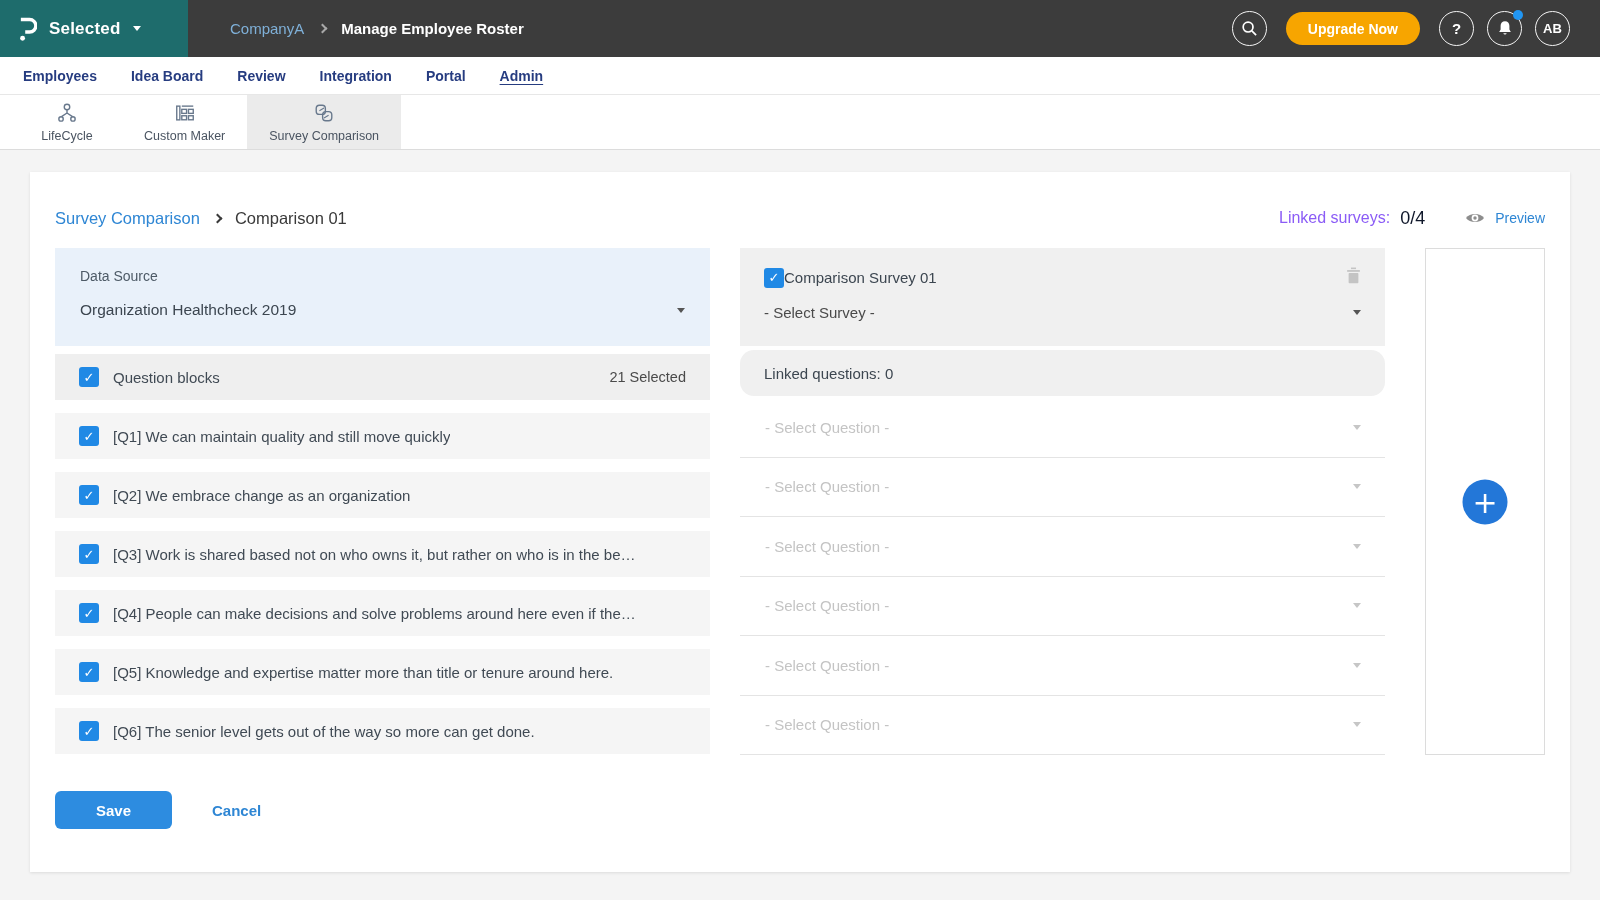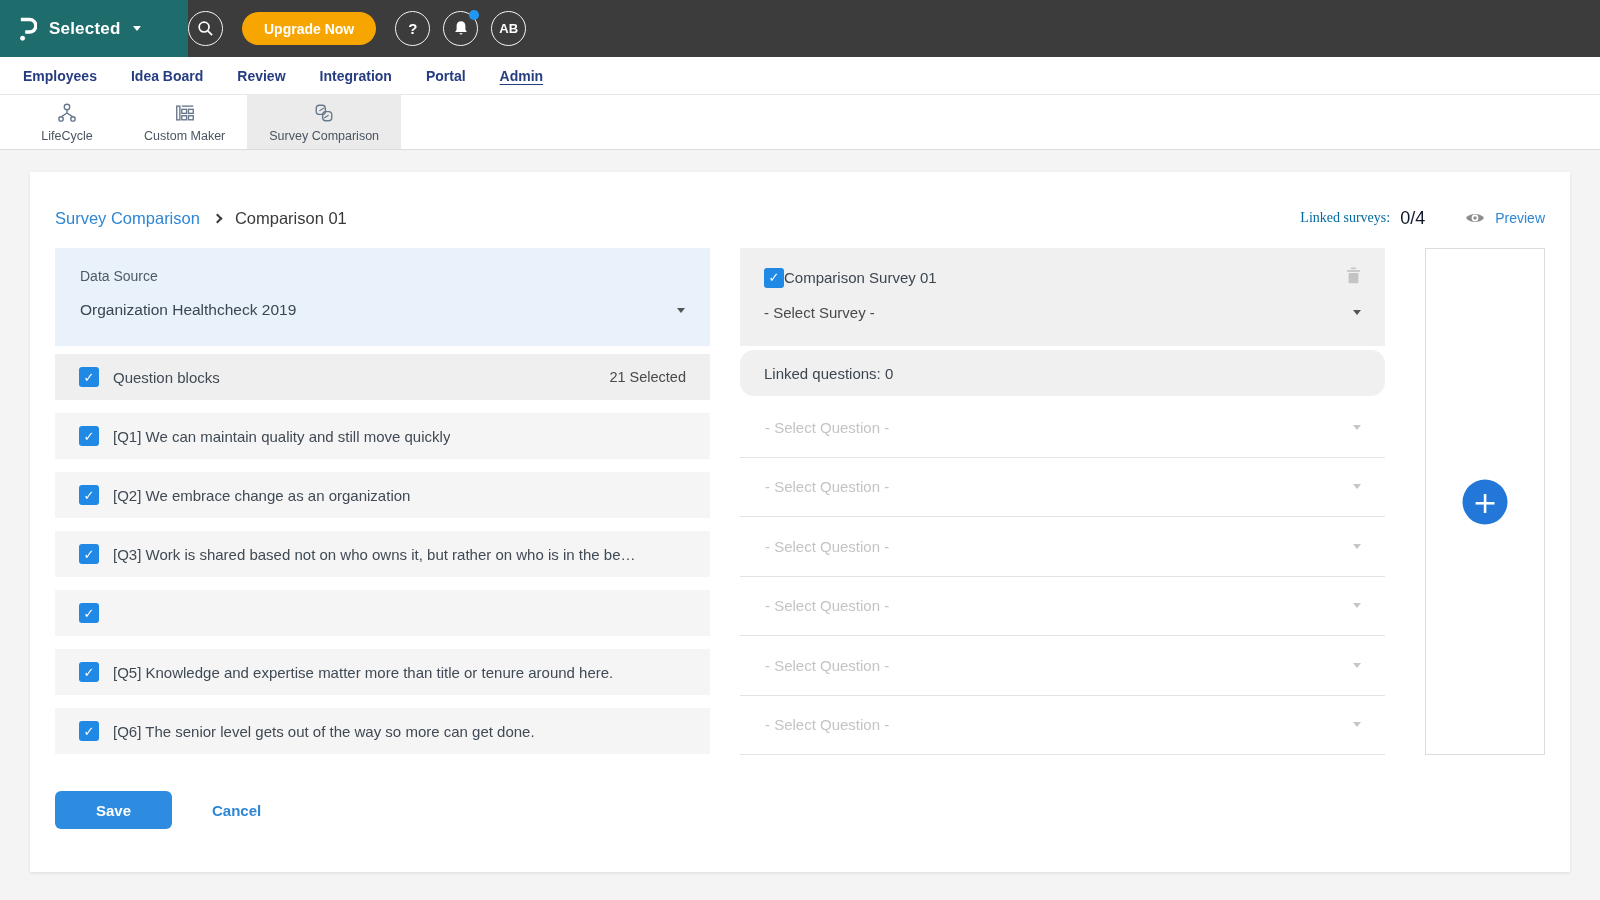--- a/index.html
+++ b/index.html
@@ -58,21 +58,21 @@
   .card {
     width: 1540px; height: 700px; margin: 22px 30px 0 30px; background: #fff;
     box-shadow: 0 1px 3px rgba(0,0,0,.10); padding: 32px 25px 0 25px;
   }
   .card-head { display: flex; align-items: center; justify-content: space-between; height: 28px; }
   .bc-left { display: flex; align-items: center; }
   .bc-link { color: #2e86d4; font-size: 16.5px; font-weight: 500; cursor: pointer; }
   .bc-chev { display: inline-block; width: 7px; height: 7px; border-top: 2.2px solid #3a3a3a; border-right: 2.2px solid #3a3a3a; transform: rotate(45deg); margin: 0 14px; }
   .bc-current { color: #3a3a3a; font-size: 16.5px; font-weight: 500; }
   .bc-right { display: flex; align-items: center; }
-  .linked-label { font-size: 14px; color: #0369a1; font-family: Liberation Serif, serif; }
+  .linked-label { font-size: 16px; color: #8b5cf6; }
   .linked-count { font-size: 18px; color: #0f172a; margin-left: 10px; font-weight: 500; }
   .preview-ctl { display: flex; align-items: center; margin-left: 40px; cursor: pointer; }
   .preview-label { color: #2e86d4; font-size: 14px; margin-left: 10px; }
 
   .card-body { display: flex; margin-top: 16px; }
   .col-left { width: 655px; flex: 0 0 auto; }
   .col-right { flex: 1; margin-left: 30px; }
   .col-add { width: 120px; flex: 0 0 auto; margin-left: 40px; }
 
   .datasource { height: 98px; background: #e9f1fa; padding: 20px 25px 12px 25px; }
@@ -127,20 +127,25 @@
 
 <div class="topbar">
   <div class="logo-area">
     <svg class="logo-mark" viewBox="0 0 20 27">
       <path d="M3 3.5 h9.2 a6.6 6.6 0 0 1 0 13.2 h-4.6" stroke="#fff" stroke-width="3.6" fill="none"></path>
       <circle cx="4.8" cy="23.2" r="2.6" fill="#fff"></circle>
     </svg>
     <span class="logo-text">Selected</span>
     <span class="caret white"></span>
   </div>
+  <div class="crumb-area">
+    <span class="crumb-company">CompanyA</span>
+    <span class="chev"></span>
+    <span class="crumb-page">Manage Employee Roster</span>
+  </div>
   <div class="top-actions">
     <div class="circle-btn">
       <svg width="17" height="17" viewBox="0 0 18 18">
         <circle cx="7.5" cy="7.5" r="5.2" stroke="#fff" stroke-width="1.8" fill="none"></circle>
         <path d="M11.5 11.5 L16 16" stroke="#fff" stroke-width="1.8"></path>
       </svg>
     </div>
     <button class="upgrade-btn">Upgrade Now</button>
     <div class="circle-btn">
       <span>?</span>
@@ -247,20 +252,21 @@
         <div class="row qrow">
           <span class="checkbox"></span>
           <span class="qlabel">[Q2] We embrace change as an organization</span>
         </div>
         <div class="row qrow">
           <span class="checkbox"></span>
           <span class="qlabel">[Q3] Work is shared based not on who owns it, but rather on who is in the be…</span>
         </div>
         <div class="row qrow">
           <span class="checkbox"></span>
+          <span class="qlabel">[Q4] People can make decisions and solve problems around here even if the…</span>
         </div>
         <div class="row qrow">
           <span class="checkbox"></span>
           <span class="qlabel">[Q5] Knowledge and expertise matter more than title or tenure around here.</span>
         </div>
         <div class="row qrow">
           <span class="checkbox"></span>
           <span class="qlabel">[Q6] The senior level gets out of the way so more can get done.</span>
         </div>
       </div>

